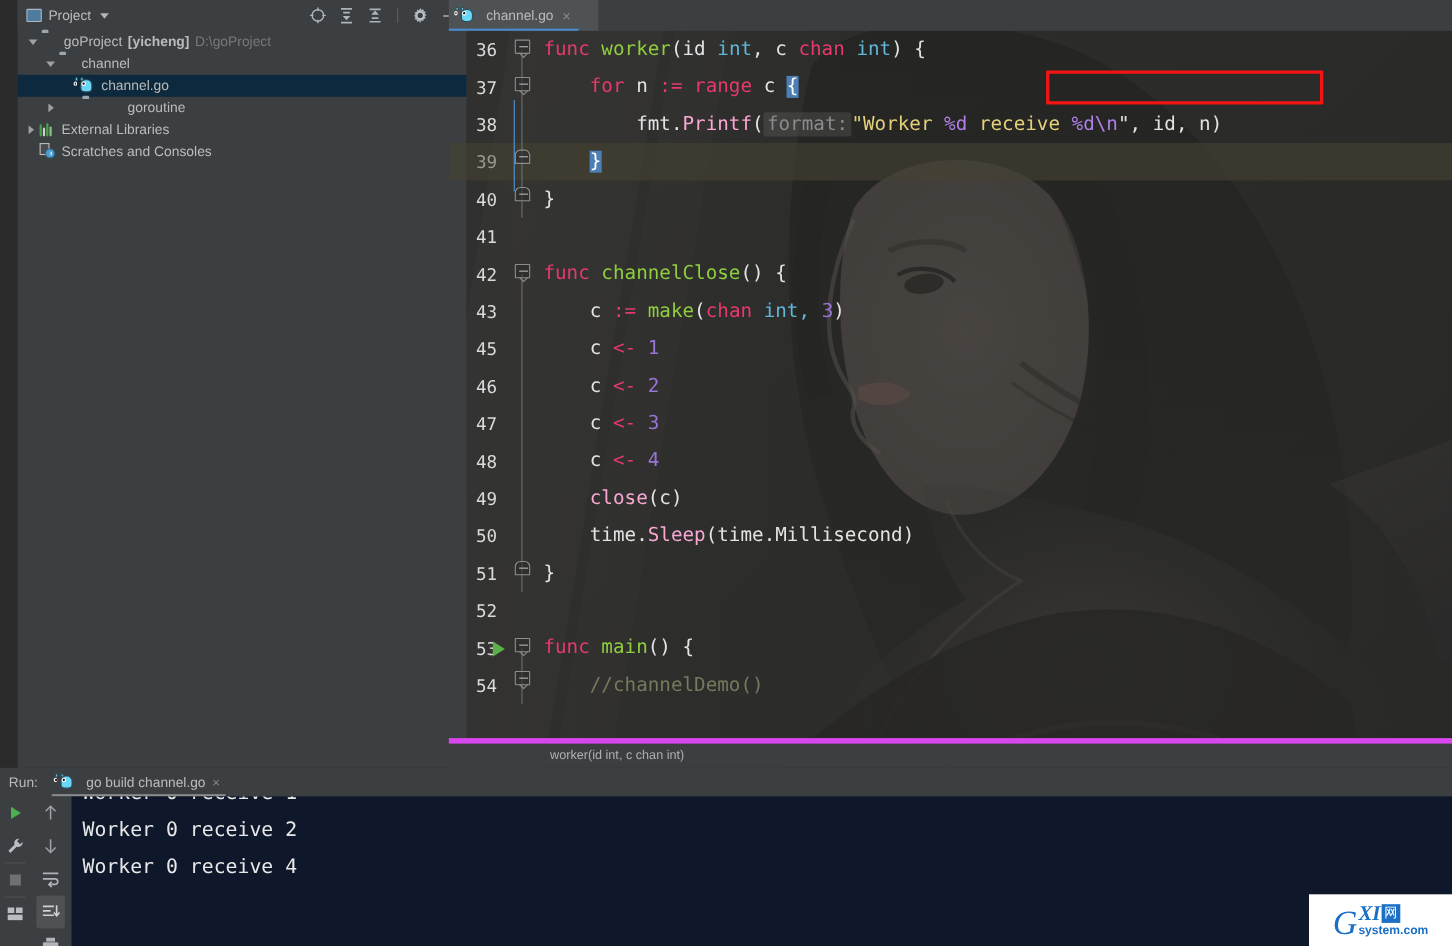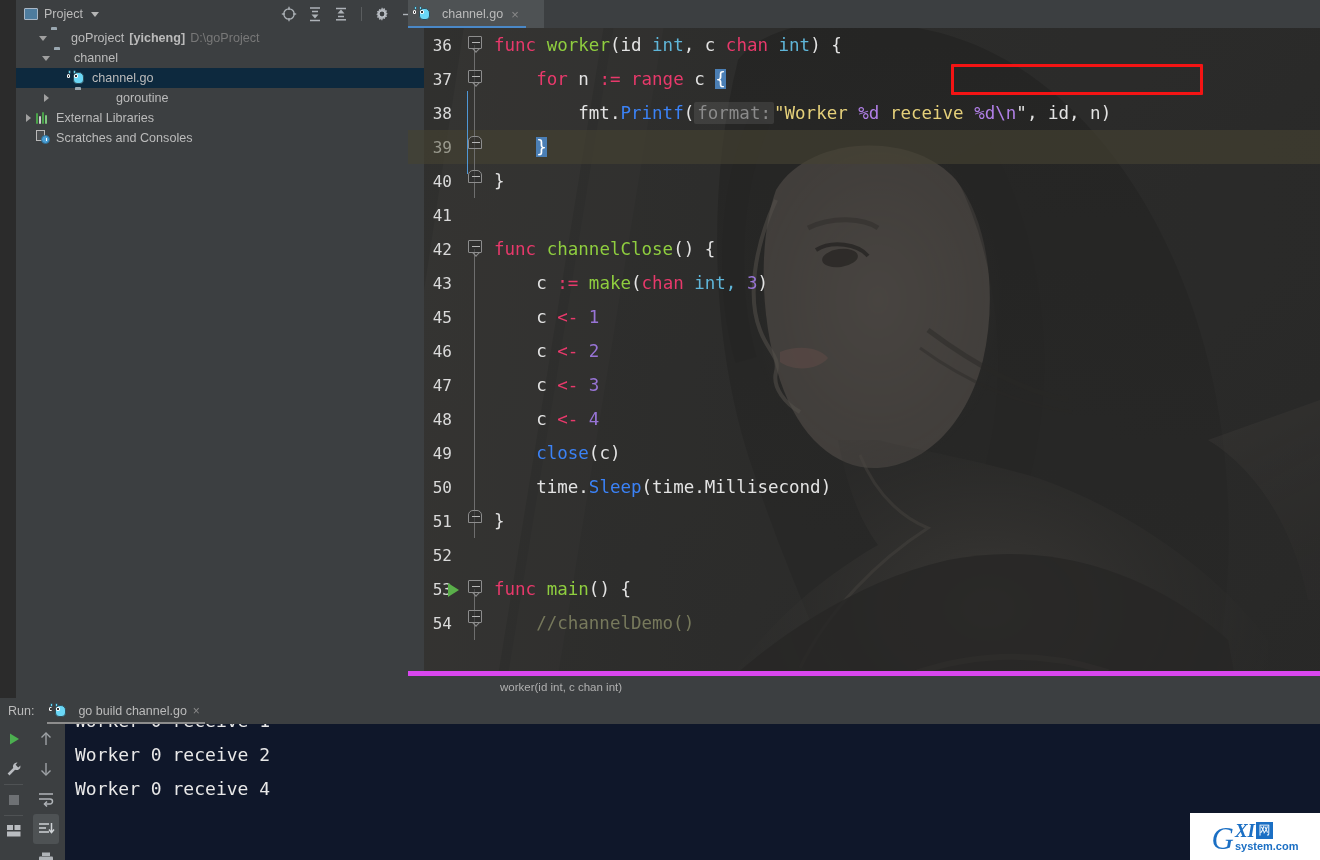--- a/index.html
+++ b/index.html
@@ -170,21 +170,21 @@
 
   
   .kw{color:#e8396b;}
   .fn{color:#8fce3f;}
   .typ{color:#5fb6d9;}
   .num{color:#9874d6;}
   .str{color:#e5d07a;}
   .strfmt{color:#b07fe6;}
   .plain{color:#e3e3e3;}
   .cmt{color:#77795c;}
-  .mfn{color:#3b82f6;}
+  .mfn{color:#f9a8d4;}
   .hint{color:#8b8b8b;background:rgba(110,110,110,0.28);border-radius:2px;padding:1px 3px;}
 
   .red-box{
     position:absolute;left:543px;top:64px;width:252px;height:31px;
     border:3px solid #f41414;box-sizing:border-box;border-radius:1px;pointer-events:none;
   }
   .sel{background:#4b7fb5;color:#ffffff;}
 
   .breadcrumb{
     position:absolute;left:0;bottom:0;width:912px;height:22px;background:#3c3f41;
@@ -344,21 +344,21 @@
           <path d="M8 1.2l1 1.6 1.9-.5.3 1.9 1.9.4-.8 1.8 1.4 1.3-1.4 1.3.8 1.8-1.9.4-.3 1.9-1.9-.5L8 14.8l-1-1.6-1.9.5-.3-1.9-1.9-.4.8-1.8L2.3 8.3 3.7 7l-.8-1.8 1.9-.4.3-1.9 1.9.5z" fill="#c2c7cc" opacity="0.85"></path>
           <circle cx="8" cy="8" r="2.4" fill="#3c3f41"></circle>
         </svg>
         <svg class="icon-btn" viewBox="0 0 16 16">
           <line x1="3" y1="8.5" x2="13" y2="8.5" stroke="#aeb3b8" stroke-width="1.4"></line>
         </svg>
       </div>
     </div>
 
     <div class="tree">
-      <div class="tree-row" style="padding-left:21px;">
+      <div class="tree-row" style="padding-left:8px;">
         <span class="arrow down"></span>
         <span class="tree-ico"><span class="folder"></span></span>
         <span class="label">goProject</span>
         <span class="label" style="font-weight:bold;">[yicheng]</span>
         <span class="muted">D:\goProject</span>
       </div>
       <div class="tree-row" style="padding-left:24px;">
         <span class="arrow down"></span>
         <span class="tree-ico"><span class="folder"></span></span>
         <span class="label">channel</span>

